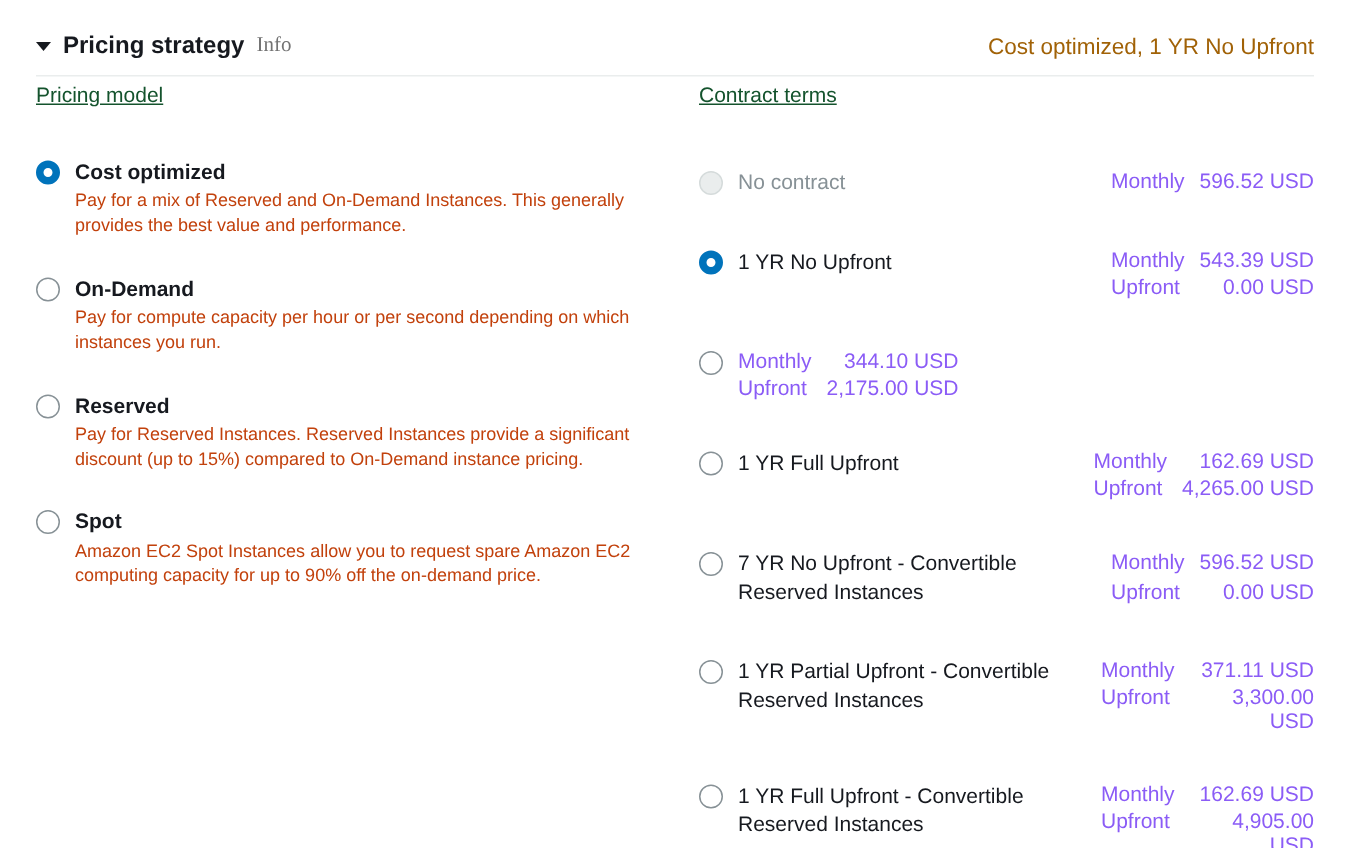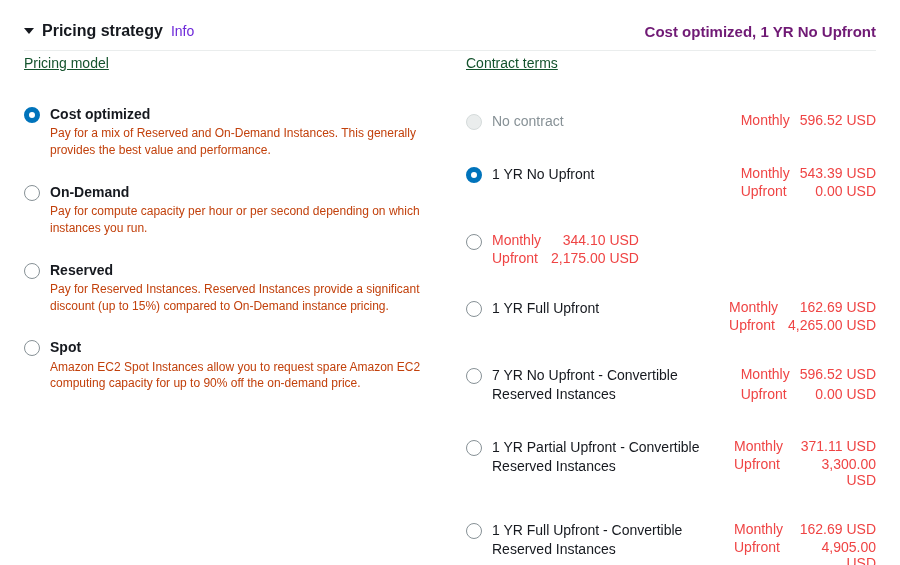--- a/index.html
+++ b/index.html
@@ -34,28 +34,29 @@
       border-left: 5px solid transparent;
       border-right: 5px solid transparent;
       border-top: 6px solid #16191f;
     }
     .section-title {
       font-size: 16px;
       font-weight: 700;
       color: #16191f;
     }
     .info-link {
-      color: #6d28d9;
+      color: #737373;
       font-size: 14px;
       font-weight: 400;
+      font-family: Liberation Serif, serif;
     }
     .section-summary {
       font-size: 15px;
-      font-weight: 700;
-      color: #701a75;
+      font-weight: 400;
+      color: #a16207;
     }
 
     .columns {
       display: flex;
       gap: 32px;
     }
     .col {
       flex: 1;
       min-width: 0;
     }
@@ -133,21 +134,21 @@
     }
     .contract-name.disabled {
       color: #879196;
     }
     .price-block {
       display: grid;
       grid-template-columns: auto auto;
       column-gap: 10px;
       row-gap: 2px;
       font-size: 14px;
-      color: #ef4444;
+      color: #8b5cf6;
       text-align: right;
     }
     .price-label {
       text-align: left;
     }
     .price-value {
       text-align: right;
       font-variant-numeric: tabular-nums;
     }
   </style>

